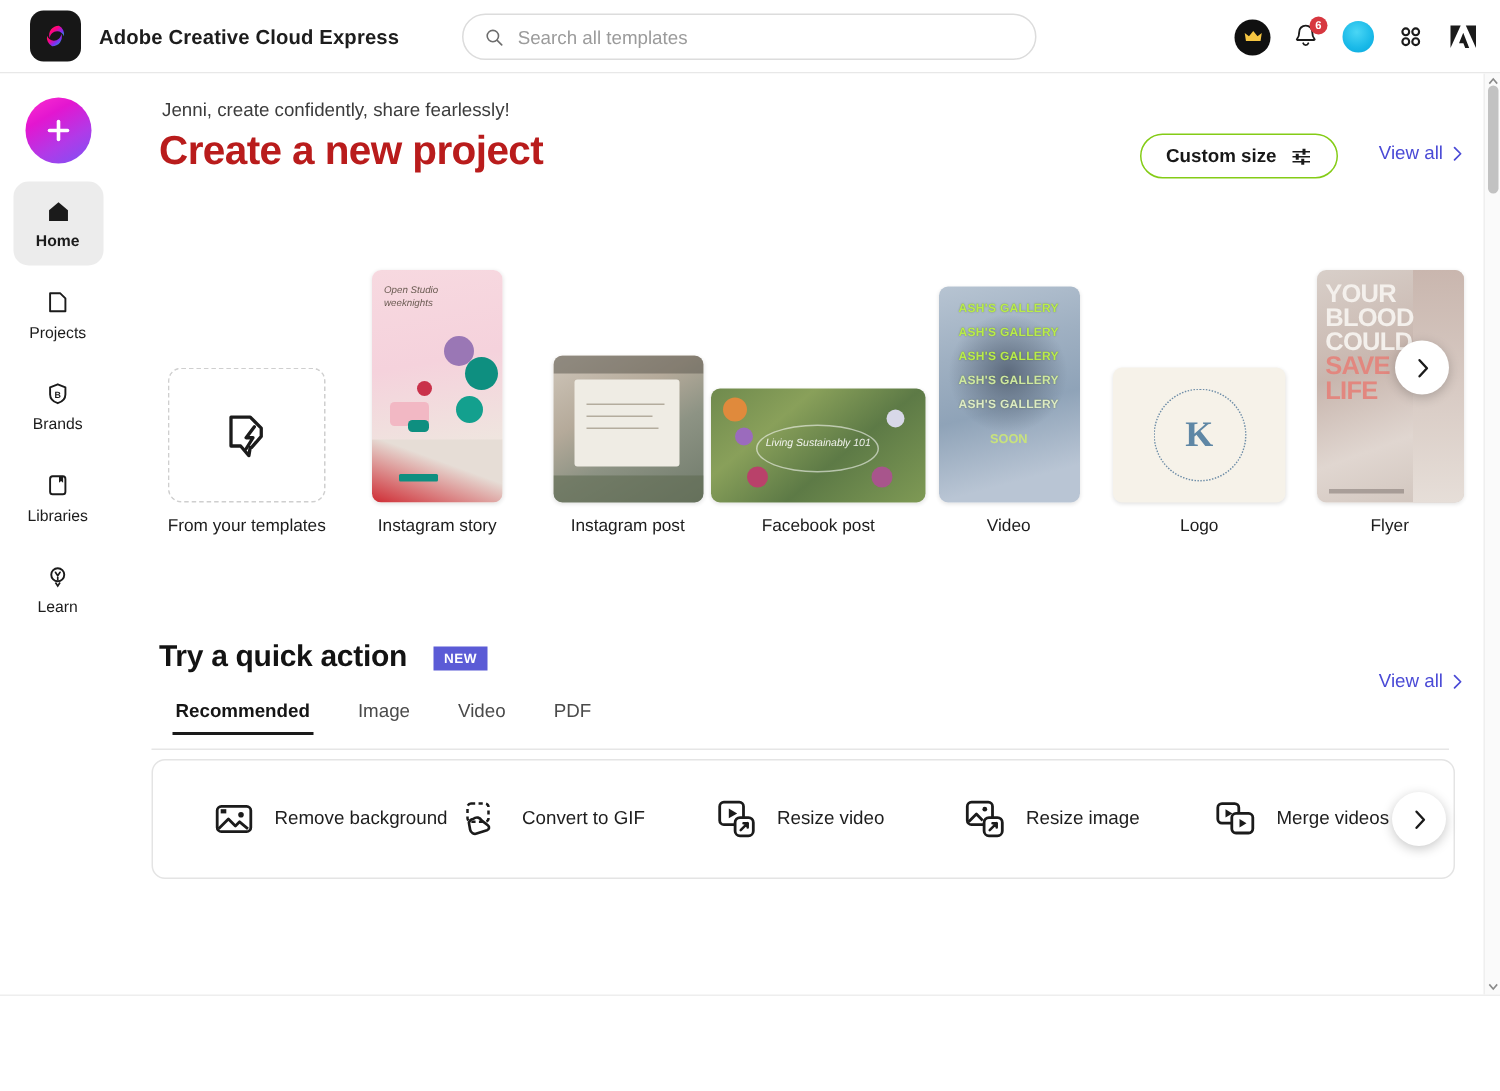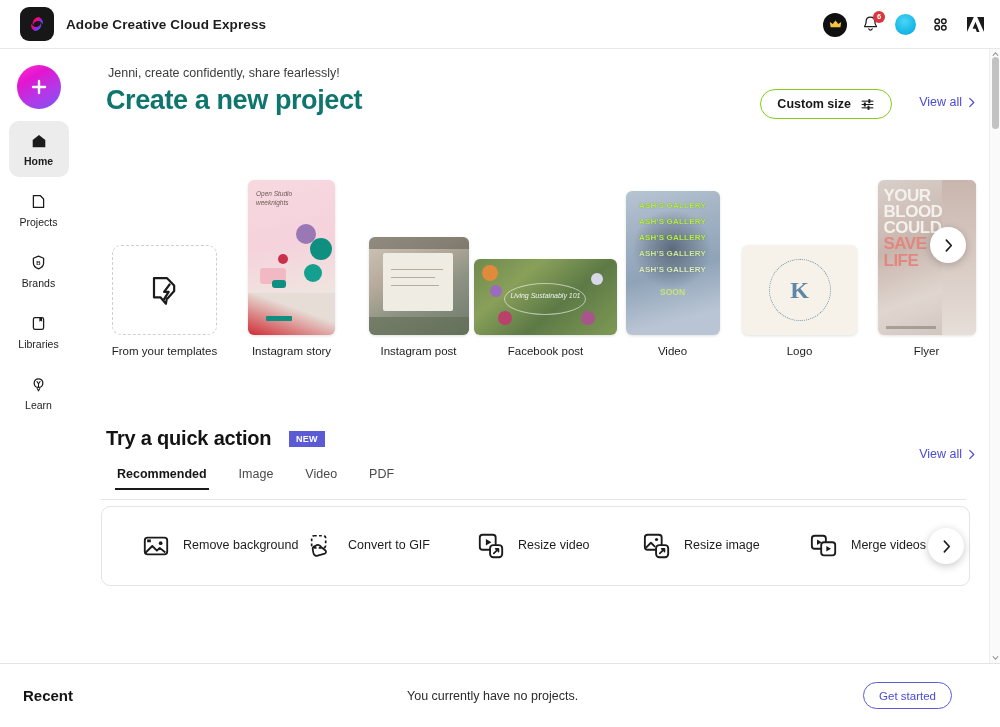--- a/index.html
+++ b/index.html
@@ -83,21 +83,21 @@
   .nav-label { font-size: 10.5px; color:#1c1c1c; font-weight:400; }
   .nav-item.active .nav-label { font-weight:700; }
   .nav-icon { width:19px;height:19px;display:flex;align-items:center;justify-content:center;}
 
   
   .main {
     position:absolute; left:77px; top:49px; width: 913px; height: 614px;
     background:#fff; overflow:hidden;
   }
   .greeting { position:absolute; left:31px; top:17px; font-size:12.5px; color:#3c3c3c; }
-  .page-title { position:absolute; left:29px; top:36px; font-size:27px; font-weight:700; letter-spacing:-.4px; color:#0f766e;}
+  .page-title { position:absolute; left:29px; top:36px; font-size:27px; font-weight:700; letter-spacing:-.4px; color:#b91c1c;}
 
   .custom-size-btn {
     position:absolute; right: 98px; top: 40px;
     height: 30px; padding: 0 16px; border:1px solid #84cc16; border-radius:16px;
     background:#fff; display:flex;align-items:center; gap:9px; cursor:pointer;
   }
   .custom-size-btn span { font-size:12.5px; font-weight:700; color:#181818; }
 
   .viewall {
     display:flex;align-items:center;gap:5px;cursor:pointer;
@@ -231,20 +231,29 @@
               <stop offset="100%" stop-color="#00d4b8"></stop>
             </linearGradient>
           </defs>
           <path d="M14.5 4.5a7 7 0 0 0-6.8 9.2c.4-2.9 2.6-5.1 5.5-5.1 2.3 0 4.2 1.5 4.9 3.6a7 7 0 0 0-3.6-7.7z" fill="url(#ccg)"></path>
           <path d="M9.5 19.5a7 7 0 0 0 6.8-9.2c-.4 2.9-2.6 5.1-5.5 5.1-2.3 0-4.2-1.5-4.9-3.6a7 7 0 0 0 3.6 7.7z" fill="url(#ccg)"></path>
         </svg>
       </div>
       <div class="brand-name">Adobe Creative Cloud Express</div>
     </div>
 
+    <div class="searchwrap">
+      <div class="searchbox">
+        <svg width="14" height="14" viewBox="0 0 16 16">
+          <circle cx="6.8" cy="6.8" r="4.6" fill="none" stroke="#6d6d6d" stroke-width="1.3"></circle>
+          <line x1="10.3" y1="10.3" x2="14" y2="14" stroke="#6d6d6d" stroke-width="1.3" stroke-linecap="round"></line>
+        </svg>
+        <input type="text" placeholder="Search all templates" style="">
+      </div>
+    </div>
 
     <div class="topright">
       <div class="crown-btn">
         <svg width="13" height="13" viewBox="0 0 16 16">
           <path d="M2 11.5h12l1-6.5-3.5 2.5L8 3.2 4.5 7.5 1 5z" fill="#f5c542"></path>
         </svg>
       </div>
       <div class="bell-btn">
         <svg width="19" height="20" viewBox="0 0 20 21">
           <path d="M10 3.2c-2.7 0-4.6 2-4.6 4.6 0 3.4-1.1 4.3-1.6 4.9-.2.2 0 .6.3.6h11.8c.3 0 .5-.4.3-.6-.5-.6-1.6-1.5-1.6-4.9 0-2.6-1.9-4.6-4.6-4.6z" fill="none" stroke="#1b1b1b" stroke-width="1.3"></path>
@@ -547,19 +556,14 @@
     <div class="vscroll-thumb"></div>
     <div class="vscroll-arrow" style="bottom:0">
       <svg width="7" height="6" viewBox="0 0 8 6">
         <path d="M1 1 4 4.5 7 1" fill="none" stroke="#8a8a8a" stroke-width="1.2"></path>
       </svg>
     </div>
   </div>
 
   <div class="gray-strip"></div>
 
-  <div class="recentbar">
-    <div class="recent-title">Recent</div>
-    <div class="recent-empty">You currently have no projects.</div>
-    <div class="get-started">Get started</div>
-  </div>
 
 </div>
 
 </body></html>

